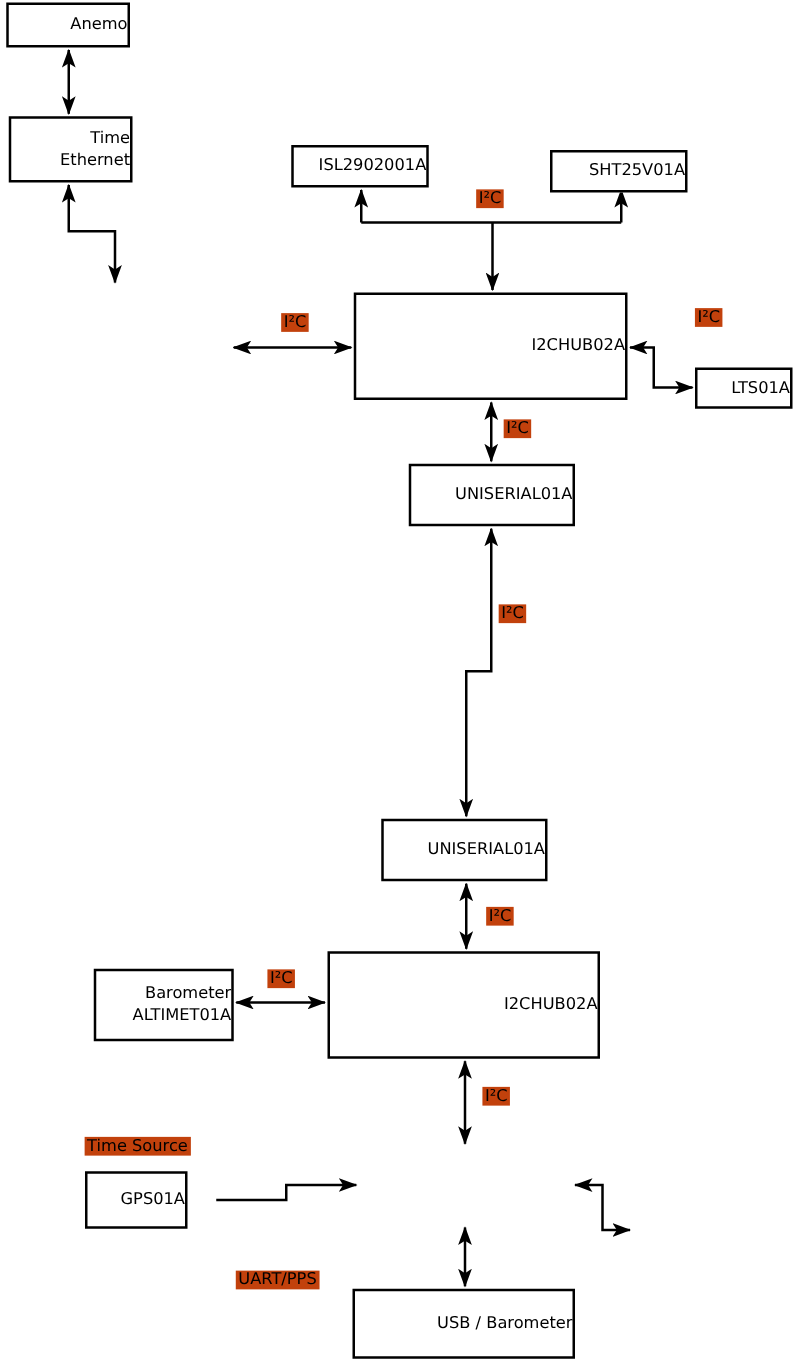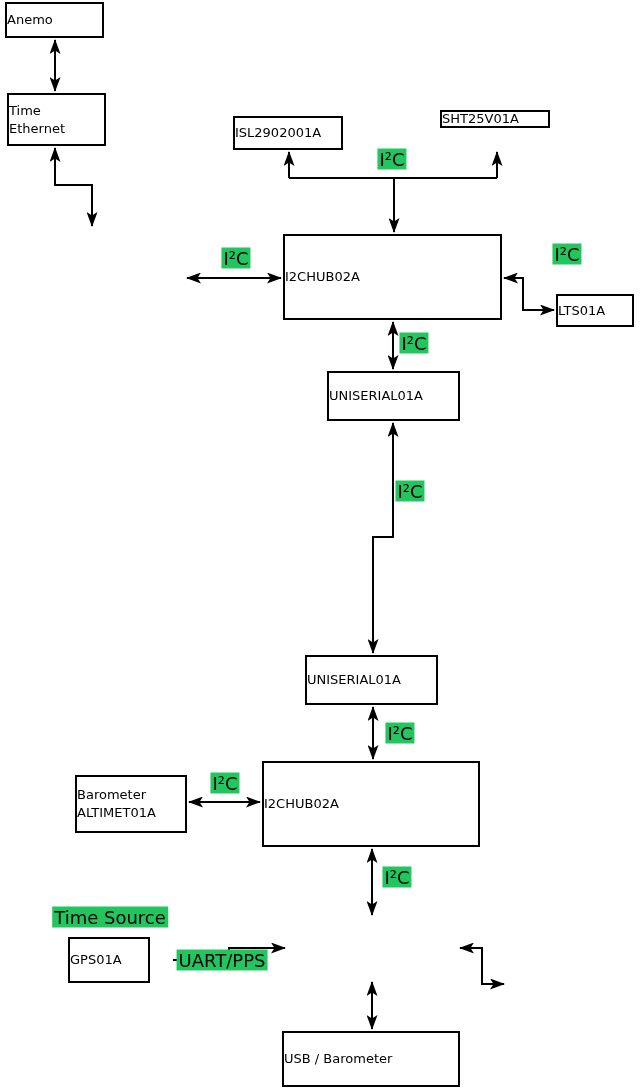--- a/index.html
+++ b/index.html
@@ -3,27 +3,27 @@
 <meta charset="utf-8">
 <style>
   html,body{margin:0;padding:0;background:#ffffff;}
   #stage{
     position:relative;width:640px;height:1089px;background:#ffffff;
     font-family:"DejaVu Sans","Liberation Sans",sans-serif;color:#000;
     overflow:hidden;
   }
   .box{
     position:absolute;background:#ffffff;border:2px solid #000;
-    display:flex;flex-direction:column;align-items:flex-start;justify-content:center;
+    display:flex;flex-direction:column;align-items:flex-end;justify-content:center;
     font-size:13px;line-height:18px;text-align:center;box-sizing:border-box;
     z-index:2;white-space:nowrap;
   }
   .elabel{
-    position:absolute;transform:translate(-50%,-50%);font-size:18px;
-    background:#22c55e;padding:0 2px;z-index:3;white-space:nowrap;
+    position:absolute;transform:translate(-50%,-50%);font-size:13px;
+    background:#c2410c;padding:0 2px;z-index:3;white-space:nowrap;
   }
   svg.wires{position:absolute;left:0;top:0;z-index:1;}
   svg.wires path{stroke:#000;stroke-width:2;fill:none;}
 </style>
 </head>
 <body>
 
 <div id="stage">
 
   <svg class="wires" width="640" height="1089" viewBox="0 0 640 1089">
@@ -70,21 +70,21 @@
   <div class="box" style="left:7px;top:93px;width:99px;height:53px">
     <span>Time</span>
     <span>Ethernet</span>
   </div>
 
 
   <div class="box" style="left:233px;top:116px;width:110px;height:34px">
     <span>ISL2902001A</span>
   </div>
 
-  <div class="box" style="left:440px;top:110px;width:110px;height:18px">
+  <div class="box" style="left:440px;top:120px;width:110px;height:34px">
     <span>SHT25V01A</span>
   </div>
 
   <div class="box" style="left:283px;top:234px;width:219px;height:86px">
     <span>I2CHUB02A</span>
   </div>
 
   <div class="box" style="left:556px;top:294px;width:78px;height:33px">
     <span>LTS01A</span>
   </div>
@@ -118,15 +118,15 @@
 
   <span class="elabel" style="left:236px;top:258px">I²C</span>
   <span class="elabel" style="left:392px;top:159px">I²C</span>
   <span class="elabel" style="left:567px;top:254px">I²C</span>
   <span class="elabel" style="left:414px;top:343px">I²C</span>
   <span class="elabel" style="left:410px;top:491px">I²C</span>
   <span class="elabel" style="left:400px;top:733px">I²C</span>
   <span class="elabel" style="left:225px;top:783px">I²C</span>
   <span class="elabel" style="left:397px;top:877px">I²C</span>
   <span class="elabel" style="left:110px;top:917px">Time Source</span>
-  <span class="elabel" style="left:222px;top:960px">UART/PPS</span>
+  <span class="elabel" style="left:222px;top:1024px">UART/PPS</span>
 
 </div>
 
 </body></html>

